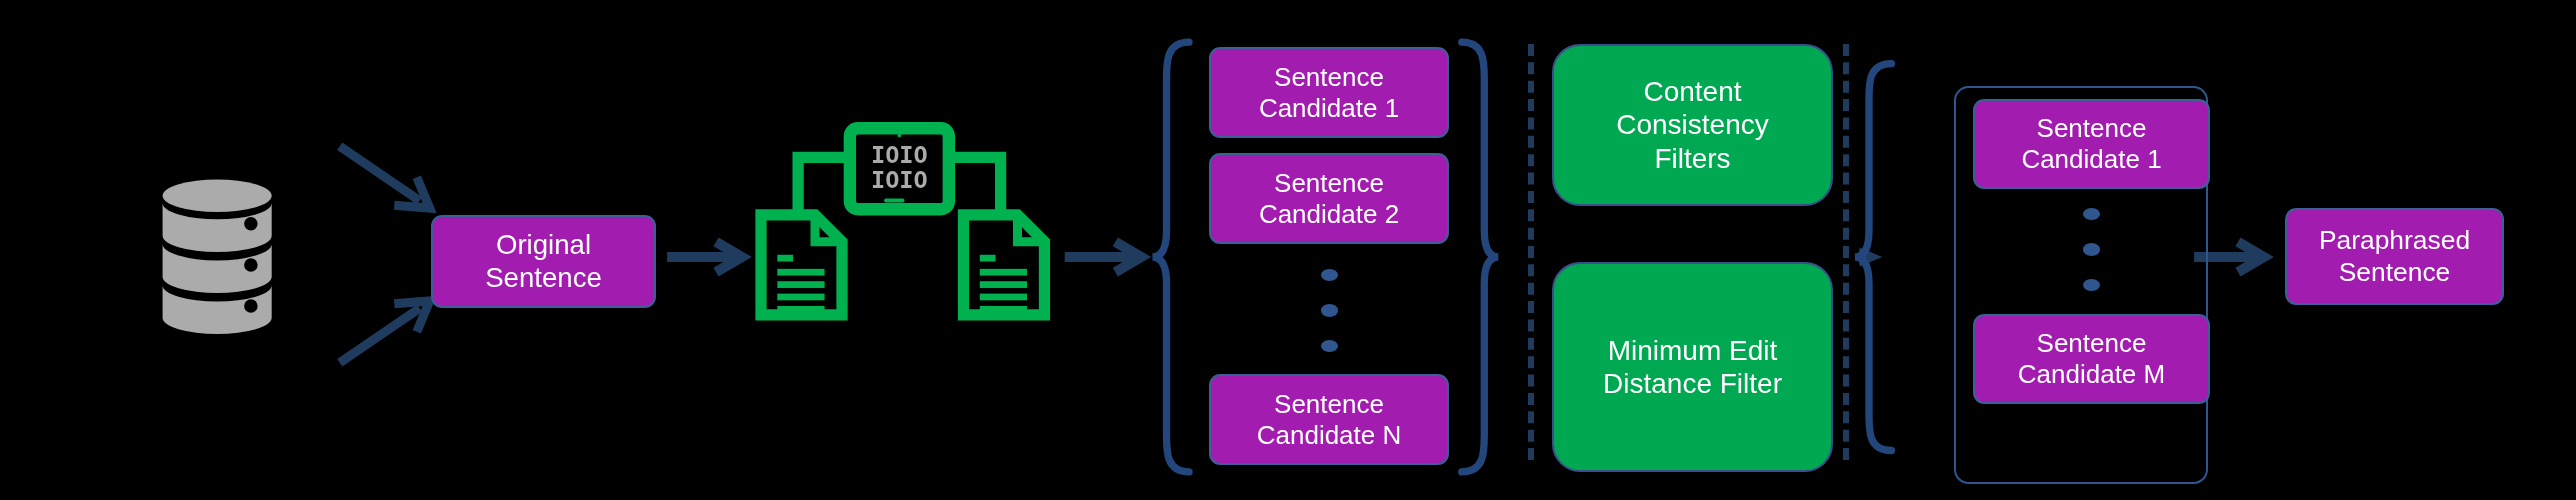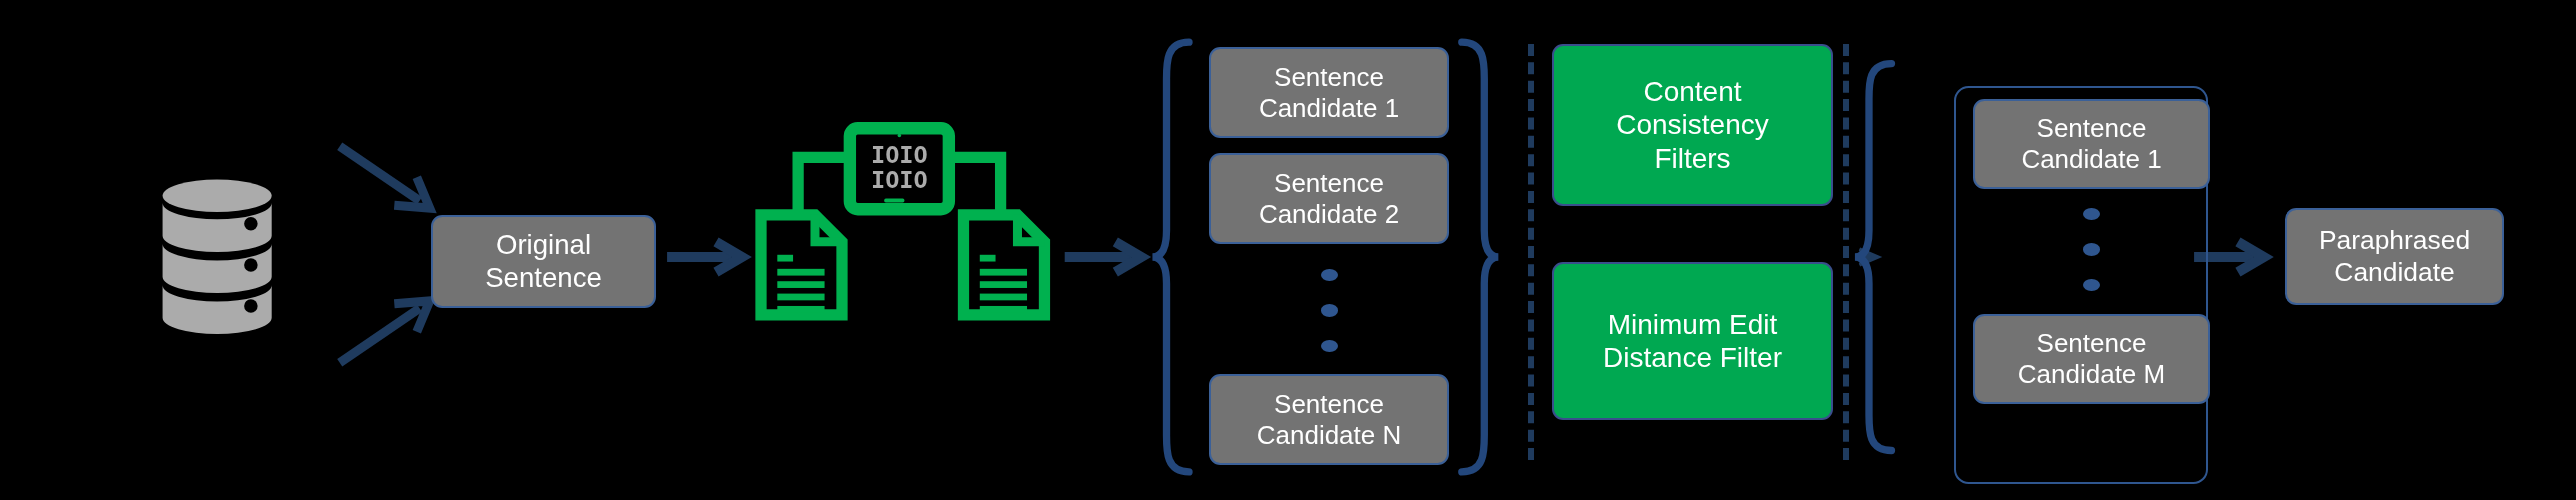--- a/index.html
+++ b/index.html
@@ -25,27 +25,27 @@
     border-radius: 11.3px;
     display: flex;
     align-items: center;
     justify-content: center;
     text-align: center;
     color: #ffffff;
     line-height: 1.18;
     white-space: pre-line;
   }
   .node-navy {
-    background: #737373;
+    background: #a21caf;
     border: 2.8px solid #3B6098;
   }
   .node-green {
     background: #00A851;
     border: 2.8px solid #3A4E8C;
-    border-radius: 11px;
+    border-radius: 28px;
   }
   .node-outline {
     background: transparent;
     border: 2.8px solid #2F568F;
     border-radius: 14.6px;
   }
 
   
   .dots {
     position: absolute;
@@ -199,36 +199,36 @@
 
   <div class="node node-navy" style="left:1209px; top:374px; width:240px; height:91px; font-size:26px;">Sentence
 Candidate N</div>
 
   <div class="dashline" style="left:1528px; top:44px; height:416px;"></div>
 
   <div class="node node-green" style="left:1552px; top:44px; width:281px; height:162px; font-size:28px;">Content
 Consistency
 Filters</div>
 
-  <div class="node node-green" style="left:1552px; top:262px; width:281px; height:158px; font-size:28px;">Minimum Edit
+  <div class="node node-green" style="left:1552px; top:262px; width:281px; height:210px; font-size:28px;">Minimum Edit
 Distance Filter</div>
 
   <div class="dashline" style="left:1843px; top:44px; height:416px;"></div>
 
   <div class="node node-outline" style="left:1954px; top:86px; width:254px; height:398px;"></div>
 
   <div class="node node-navy" style="left:1973px; top:99px; width:237px; height:90px; font-size:26px;">Sentence
 Candidate 1</div>
 
   <div class="dots" style="left:2083px; top:208px; width:17px; height:83px;">
     <i></i>
     <i></i>
     <i></i>
   </div>
 
   <div class="node node-navy" style="left:1973px; top:314px; width:237px; height:90px; font-size:26px;">Sentence
 Candidate M</div>
 
   <div class="node node-navy" style="left:2285px; top:208px; width:219px; height:97px; font-size:26.4px;">Paraphrased
-Candidate</div>
+Sentence</div>
 
 </div>
 
 
 </body></html>

